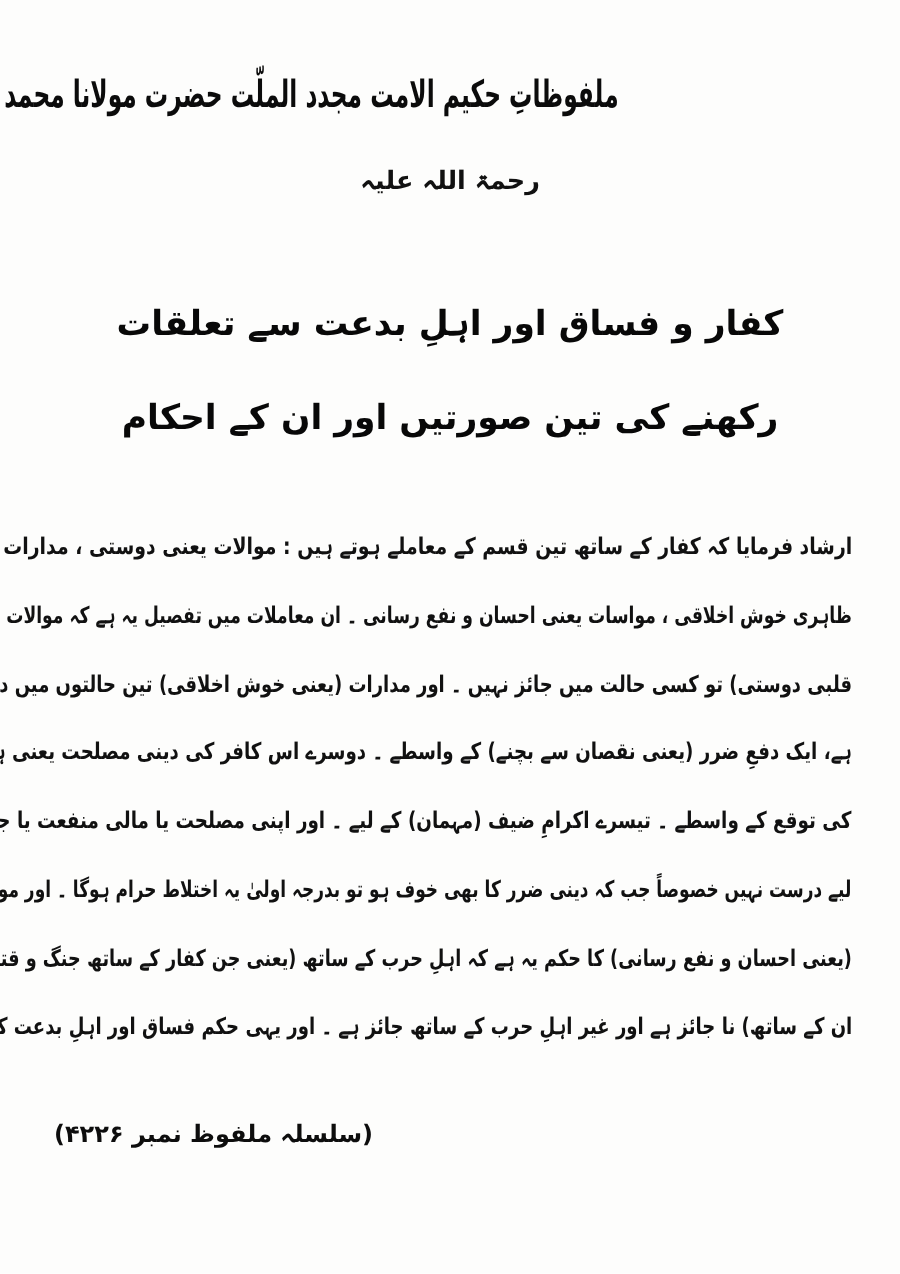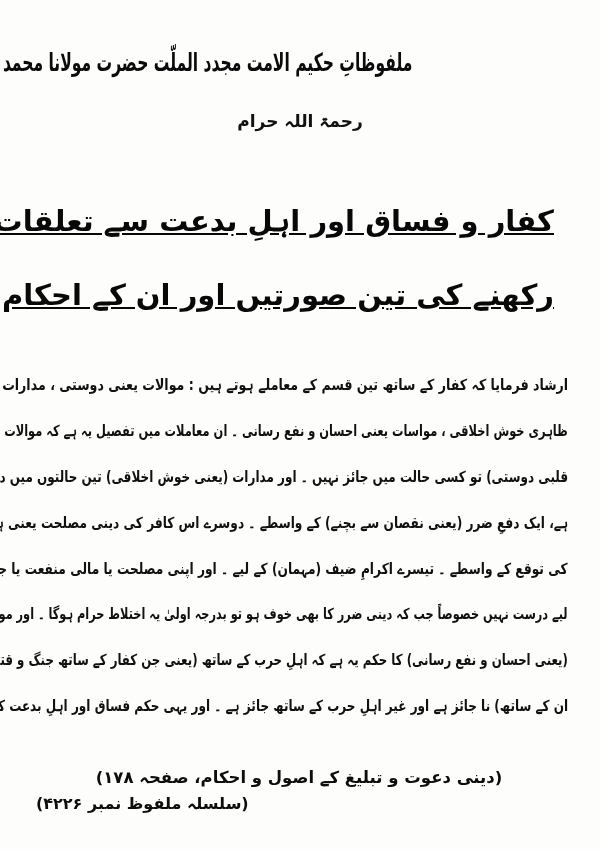--- a/index.html
+++ b/index.html
@@ -62,26 +62,25 @@
   .heading-block {
     margin-top: 62px;
     text-align: center;
     padding: 0 46px;
     direction: rtl;
   }
 
   .heading-line {
     direction: rtl;
     unicode-bidi: isolate;
-    font-size: 29px;
+    font-size: 23px;
     font-weight: 700;
     color: #080808;
     line-height: 1.78;
     white-space: nowrap;
-    text-decoration: underline;
   }
   .heading-line + .heading-line {
     margin-top: 22px;
   }
 
   
   .body-block {
     margin-top: 52px;
     padding: 0 32px 0 30px;
     direction: rtl;
@@ -135,37 +134,36 @@
     padding-left: 6px;
   }
 </style>
 </head>
 <body>
 
 <div class="page">
 
   <div class="title-block">
     <div class="doc-title" style="display: inline-block; transform: scaleX(0.6218); transform-origin: center center;">ملفوظاتِ حکیم الامت مجدد الملّت حضرت مولانا محمد اشرف علی تھانوی</div>
-    <div class="doc-subtitle">رحمۃ اللہ حرام</div>
+    <div class="doc-subtitle">رحمۃ اللہ علیہ</div>
   </div>
 
   <div class="heading-block">
     <div class="heading-line">کفار و فساق اور اہلِ بدعت سے تعلقات</div>
     <div class="heading-line">رکھنے کی تین صورتیں اور ان کے احکام</div>
   </div>
 
   <div class="body-block">
     <div class="body-line" style="display: inline-block; transform: scaleX(0.823); transform-origin: right center;">ارشاد فرمایا کہ کفار کے ساتھ تین قسم کے معاملے ہوتے ہیں : موالات یعنی دوستی ، مدارات یعنی</div>
     <div class="body-line" style="display: inline-block; transform: scaleX(0.7472); transform-origin: right center;">ظاہری خوش اخلاقی ، مواسات یعنی احسان و نفع رسانی ۔ ان معاملات میں تفصیل یہ ہے کہ موالات (یعنی</div>
     <div class="body-line" style="display: inline-block; transform: scaleX(0.7843); transform-origin: right center;">قلبی دوستی) تو کسی حالت میں جائز نہیں ۔ اور مدارات (یعنی خوش اخلاقی) تین حالتوں میں درست</div>
     <div class="body-line" style="display: inline-block; transform: scaleX(0.7947); transform-origin: right center;">ہے، ایک دفعِ ضرر (یعنی نقصان سے بچنے) کے واسطے ۔ دوسرے اس کافر کی دینی مصلحت یعنی ہدایت</div>
     <div class="body-line" style="display: inline-block; transform: scaleX(0.7989); transform-origin: right center;">کی توقع کے واسطے ۔ تیسرے اکرامِ ضیف (مہمان) کے لیے ۔ اور اپنی مصلحت یا مالی منفعت یا جاہ کے</div>
     <div class="body-line" style="display: inline-block; transform: scaleX(0.7398); transform-origin: right center;">لیے درست نہیں خصوصاً جب کہ دینی ضرر کا بھی خوف ہو تو بدرجہ اولیٰ یہ اختلاط حرام ہوگا ۔ اور مواسات</div>
     <div class="body-line" style="display: inline-block; transform: scaleX(0.7692); transform-origin: right center;">(یعنی احسان و نفع رسانی) کا حکم یہ ہے کہ اہلِ حرب کے ساتھ (یعنی جن کفار کے ساتھ جنگ و قتال ہے</div>
     <div class="body-line" style="display: inline-block; transform: scaleX(0.7874); transform-origin: right center;">ان کے ساتھ) نا جائز ہے اور غیر اہلِ حرب کے ساتھ جائز ہے ۔ اور یہی حکم فساق اور اہلِ بدعت کا ہے۔</div>
   </div>
 
   <div class="footer-block">
-    <div class="citation-primary">(دینی دعوت و تبلیغ کے اصول و احکام، صفحہ ۱۷۸)</div>
     <div class="citation-secondary">(سلسلہ ملفوظ نمبر ۴۲۲۶)</div>
   </div>
 
 </div>
 
 </body></html>

